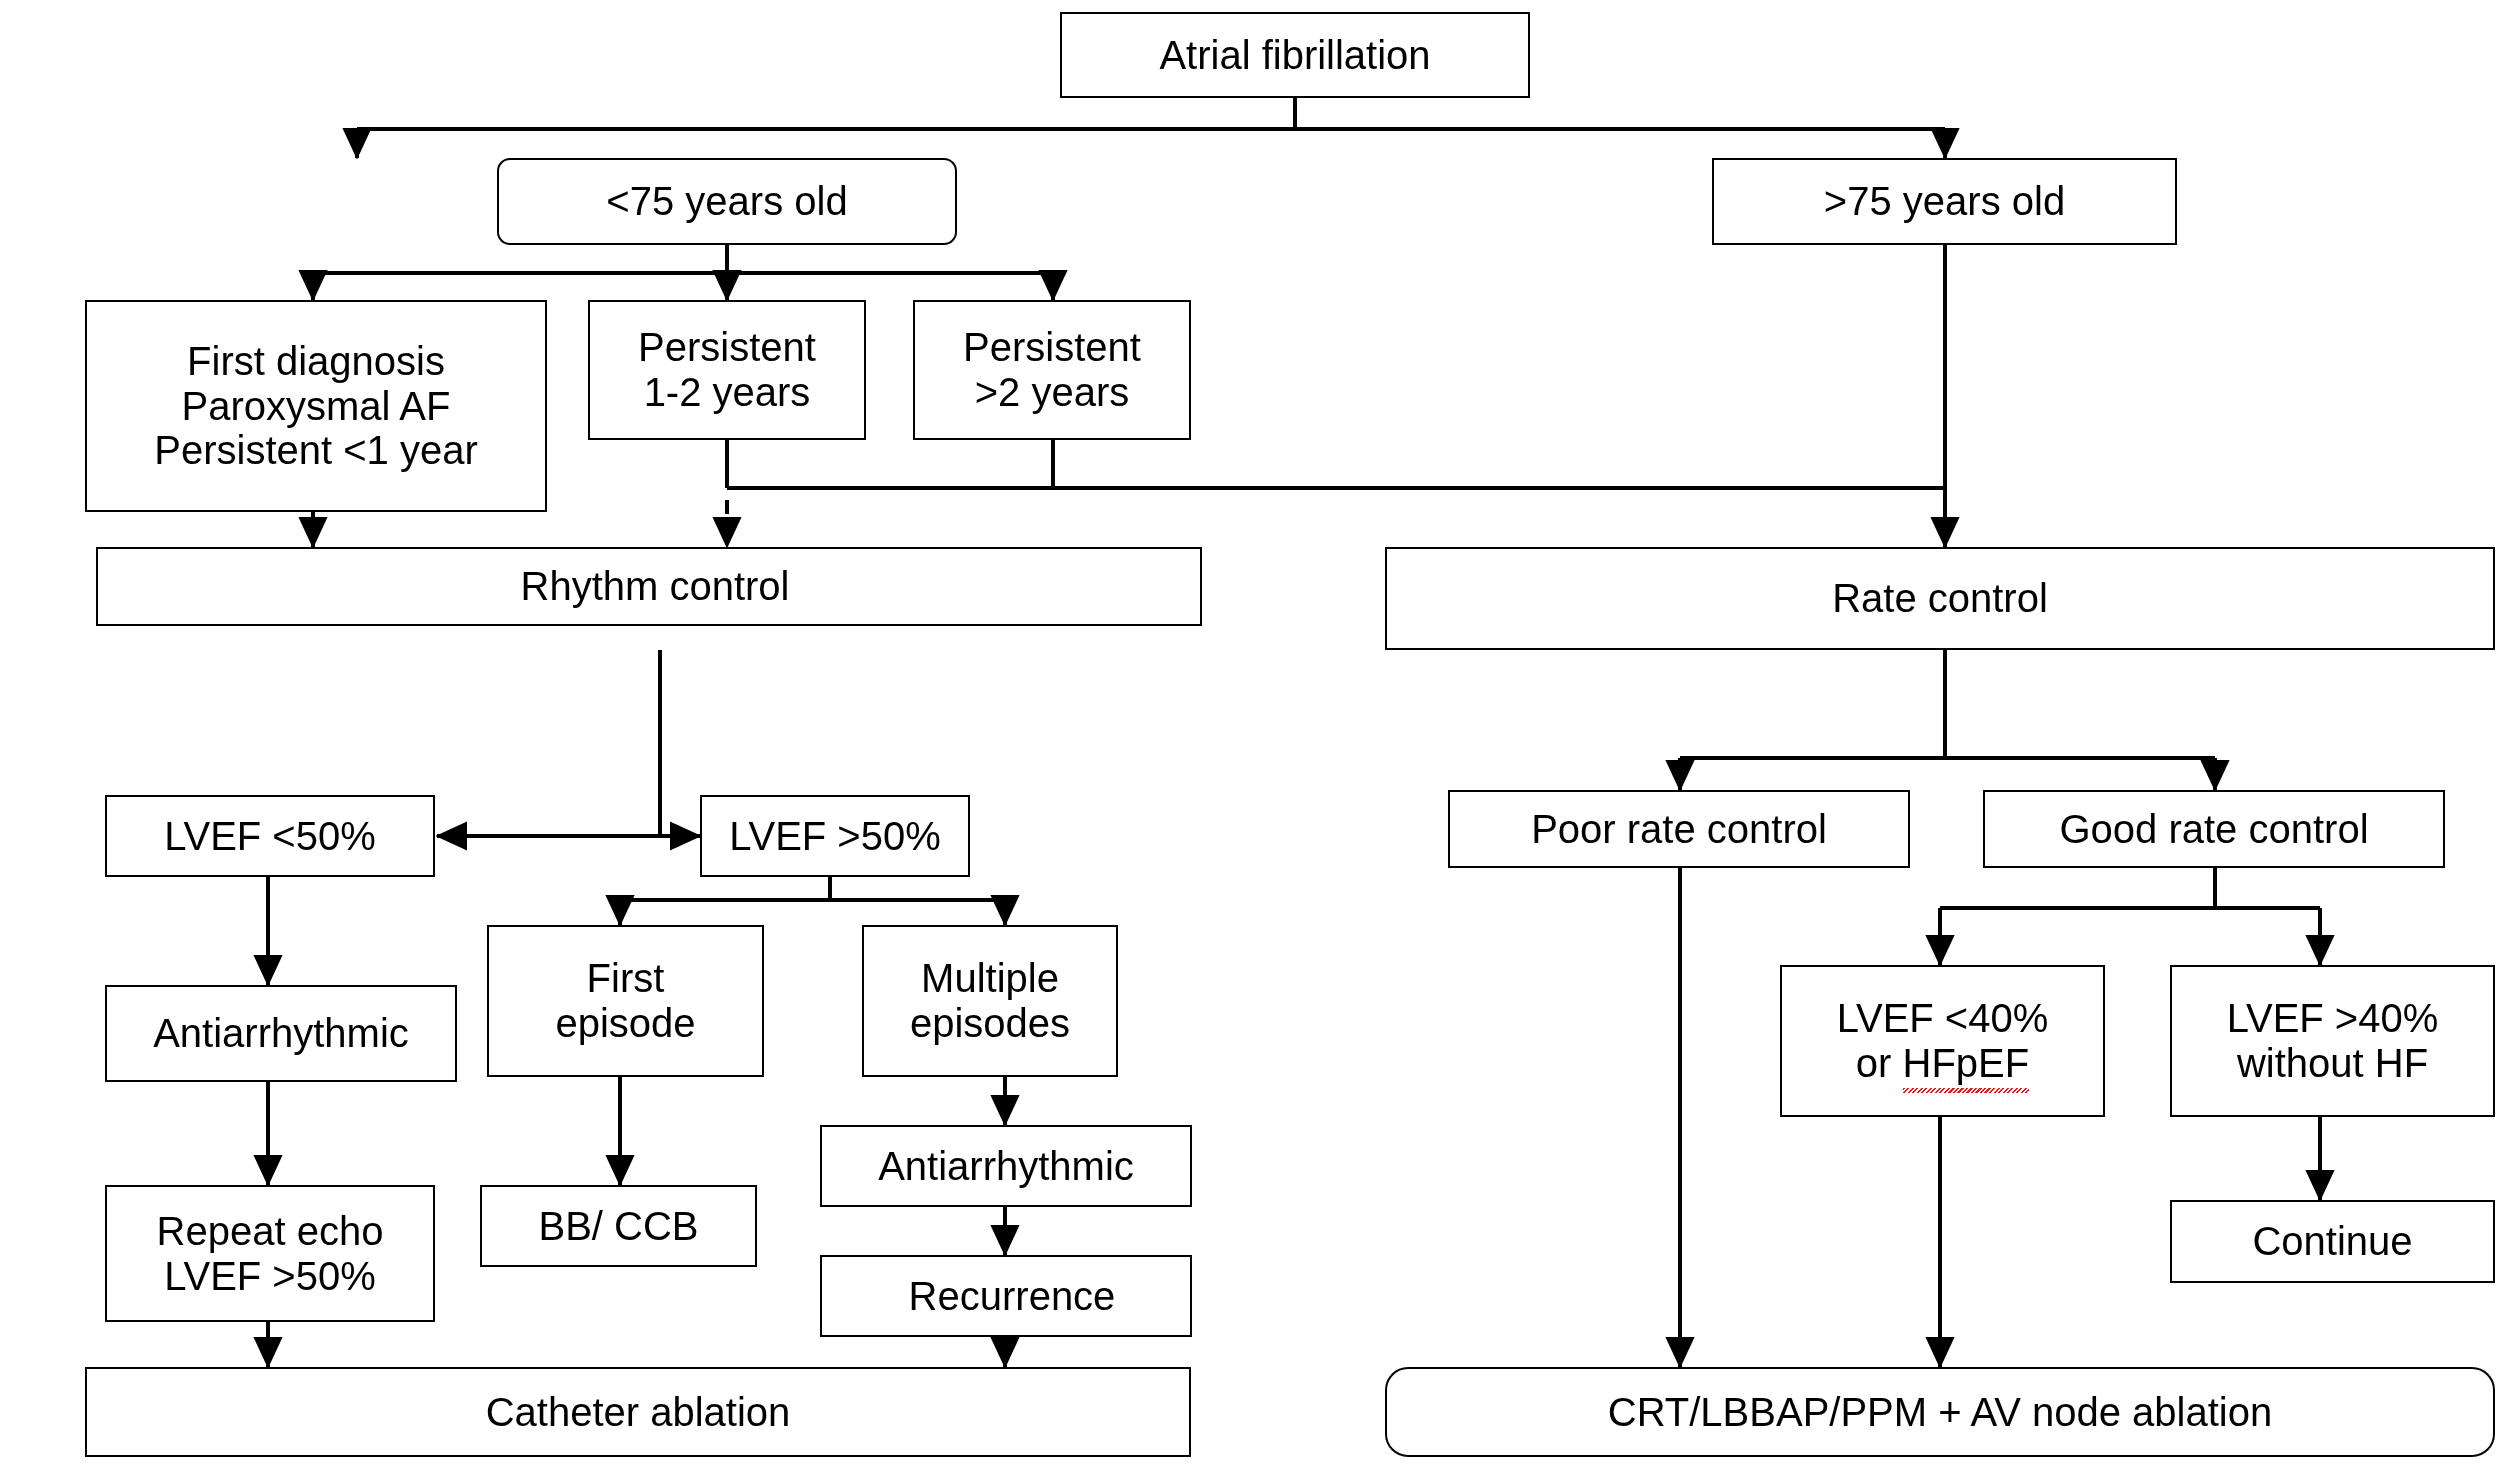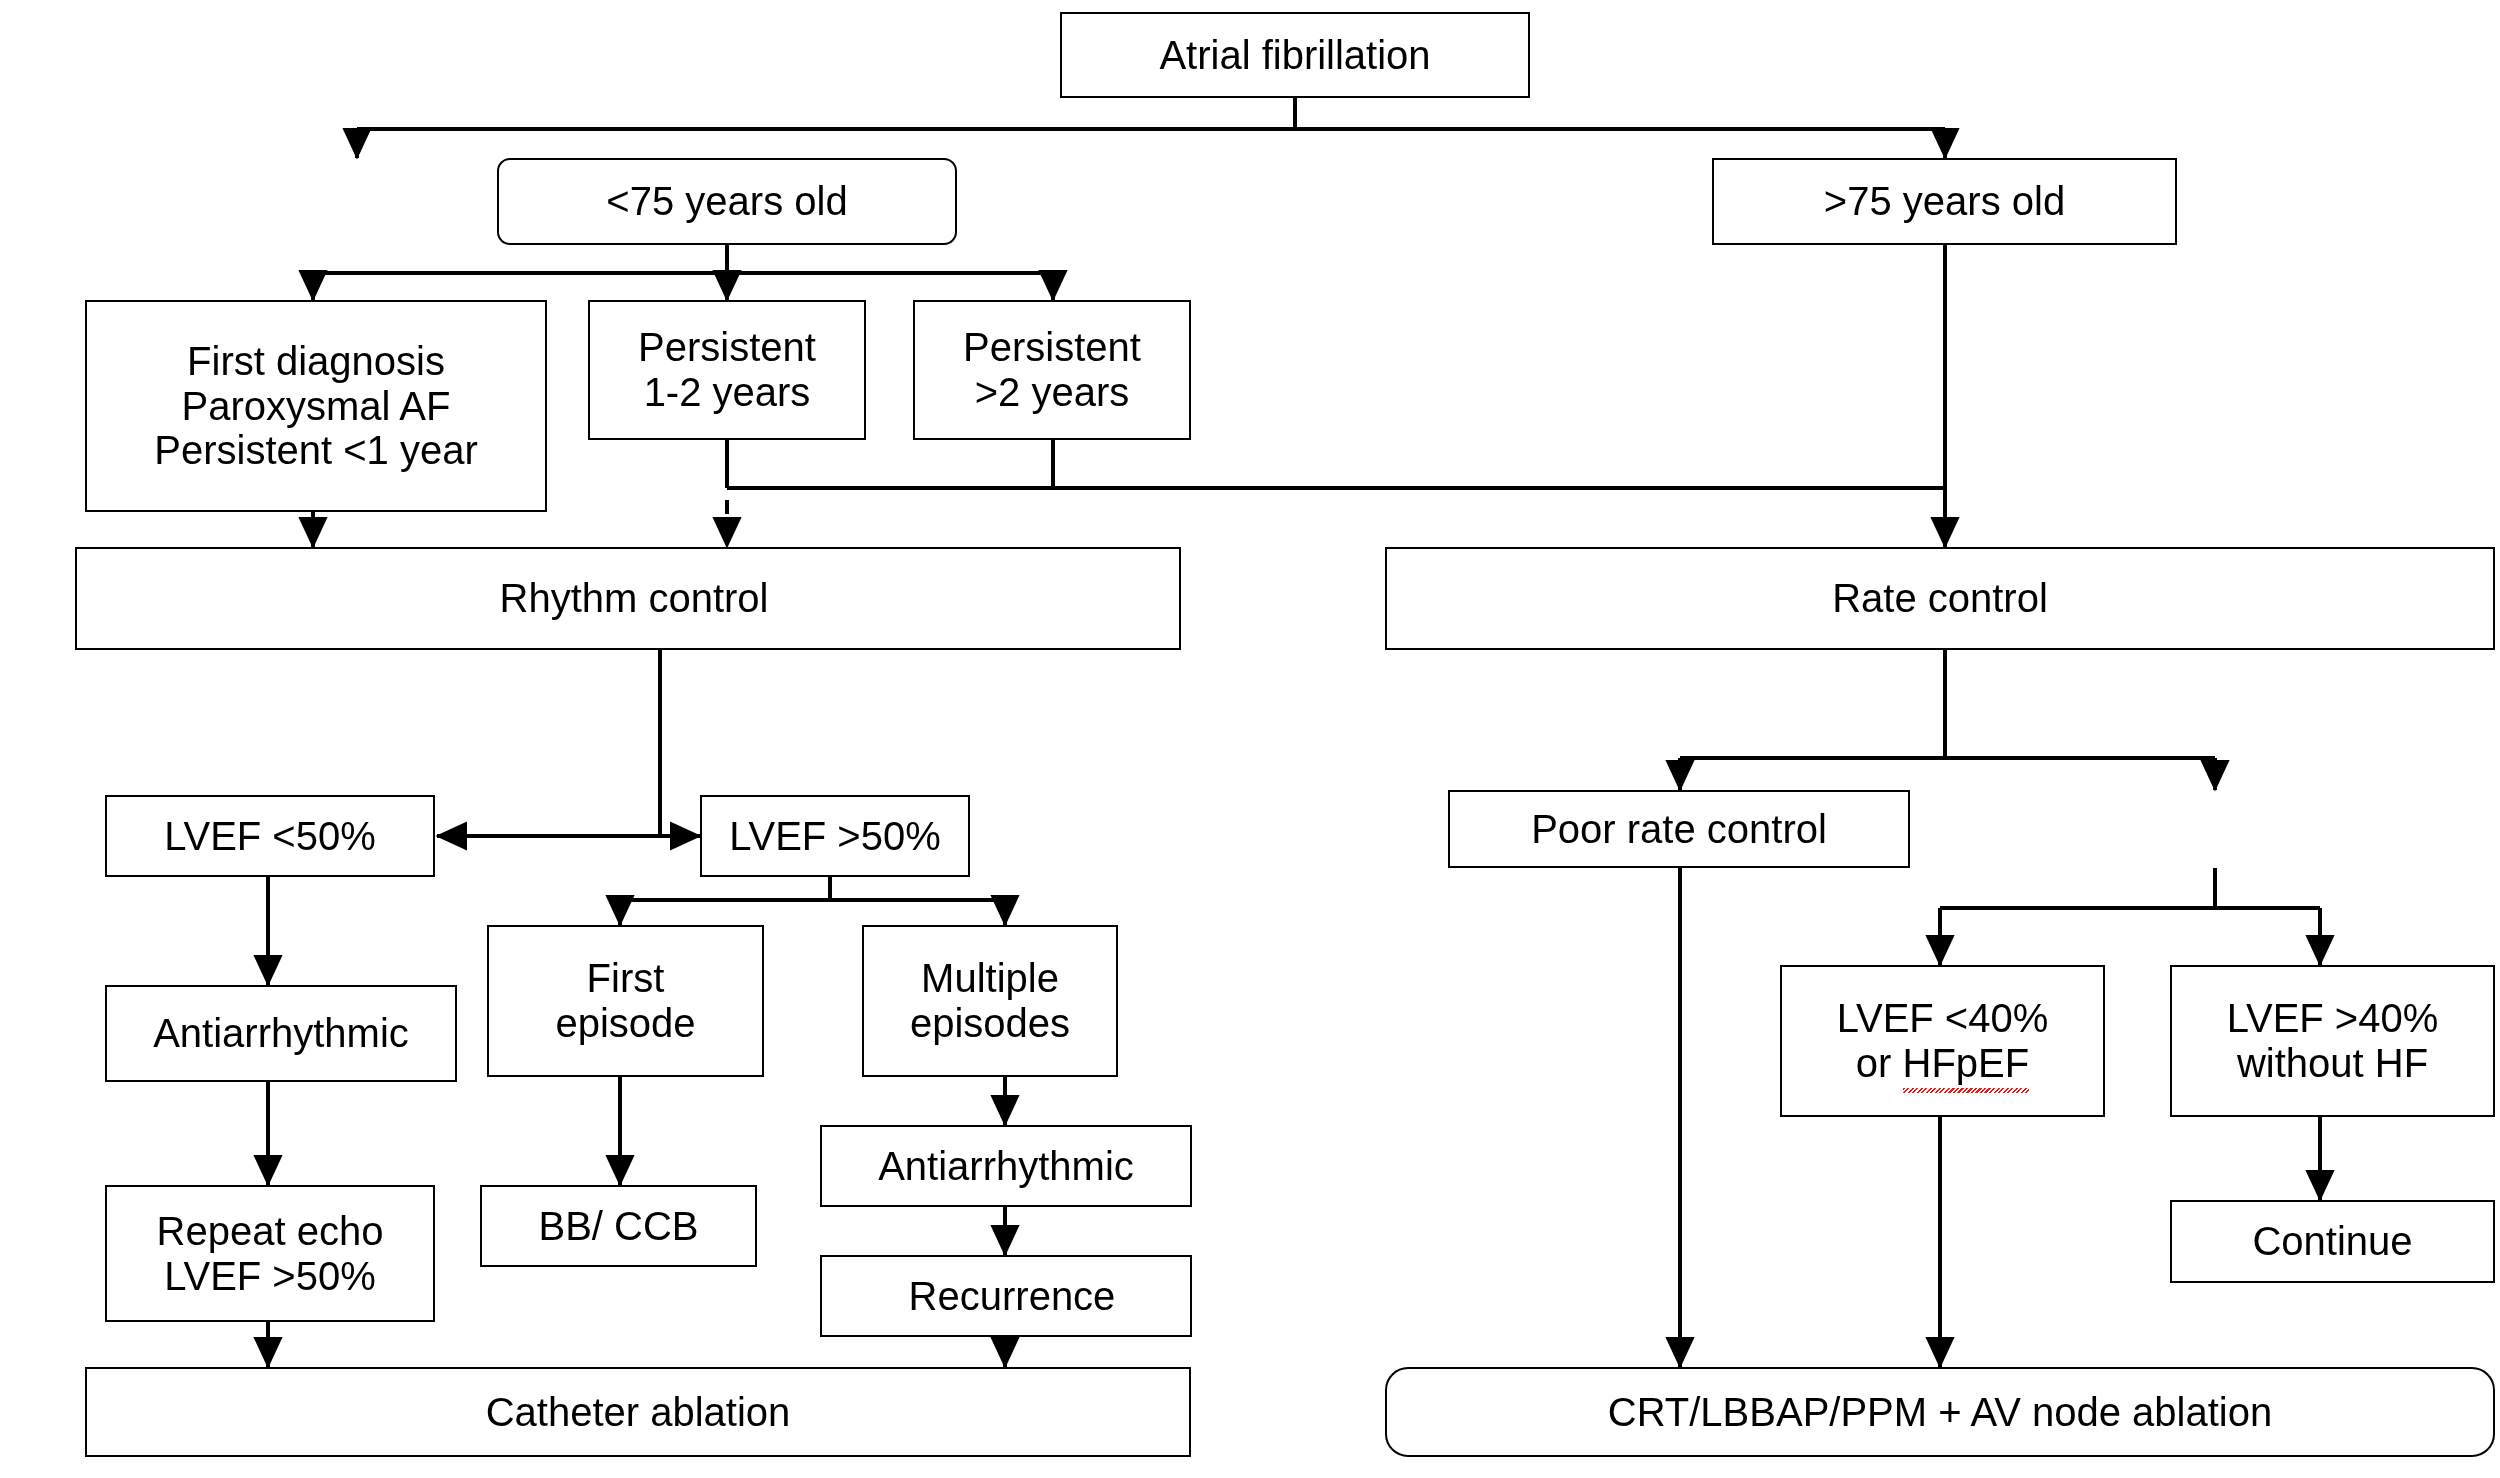--- a/index.html
+++ b/index.html
@@ -156,21 +156,21 @@
   <div class="node fs-big" style="left:588px; top:300px; width:278px; height:140px;">
     <span class="ln">Persistent</span>
     <span class="ln">1-2 years</span>
   </div>
 
   <div class="node fs-big" style="left:913px; top:300px; width:278px; height:140px;">
     <span class="ln">Persistent</span>
     <span class="ln">&gt;2 years</span>
   </div>
 
-  <div class="node fs-big" style="left:75px; top:547px; width:1106px; height:103px;padding-left:12px;">
+  <div class="node fs-big" style="left:96px; top:547px; width:1106px; height:79px;padding-left:12px;">
     <span class="ln">Rhythm control</span>
   </div>
 
   <div class="node fs-big" style="left:1385px; top:547px; width:1110px; height:103px;">
     <span class="ln">Rate control</span>
   </div>
 
 
   <div class="node fs-big" style="left:105px; top:795px; width:330px; height:82px;">
     <span class="ln">LVEF &lt;50%</span>
@@ -212,20 +212,23 @@
   </div>
 
   <div class="node fs-big" style="left:85px; top:1367px; width:1106px; height:90px;">
     <span class="ln">Catheter ablation</span>
   </div>
 
   <div class="node fs-big" style="left:1448px; top:790px; width:462px; height:78px;">
     <span class="ln">Poor rate control</span>
   </div>
 
+  <div class="node fs-big" style="left:1983px; top:790px; width:462px; height:78px;">
+    <span class="ln">Good rate control</span>
+  </div>
 
   <div class="node fs-big" style="left:1780px; top:965px; width:325px; height:152px;">
     <span class="ln">LVEF &lt;40%</span>
     <span class="ln"><span>or </span><span class="misspelled">HFpEF</span></span>
   </div>
 
   <div class="node fs-big" style="left:2170px; top:965px; width:325px; height:152px;">
     <span class="ln">LVEF &gt;40%</span>
     <span class="ln">without HF</span>
   </div>

